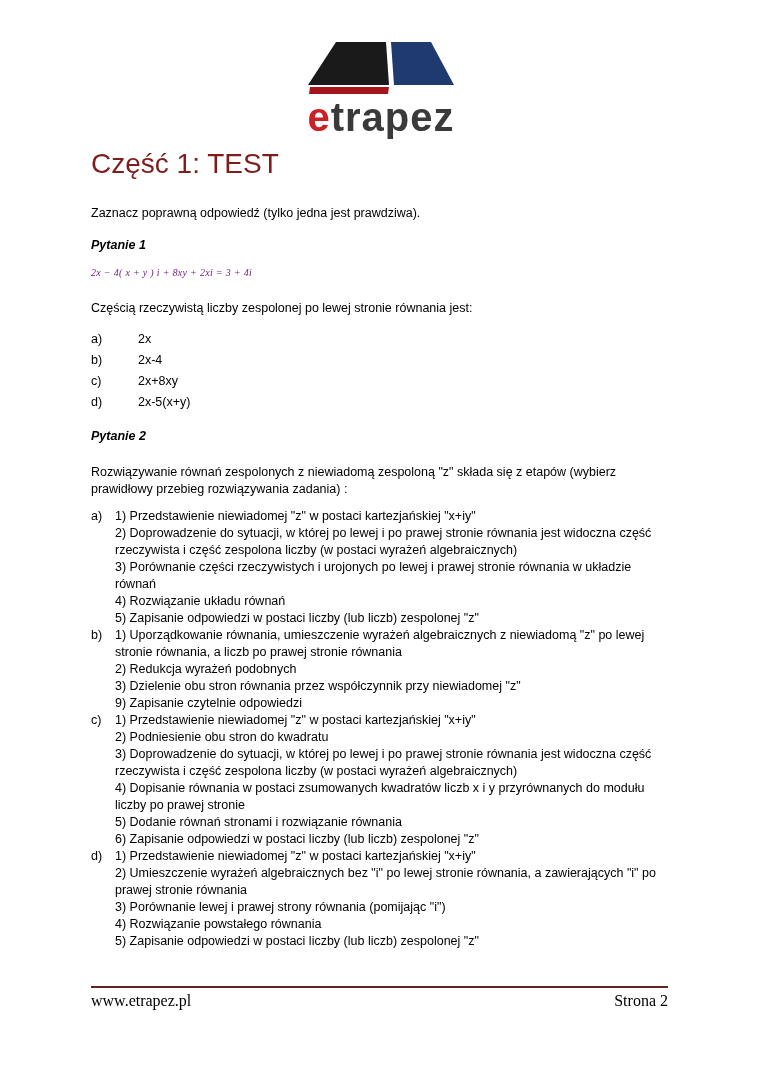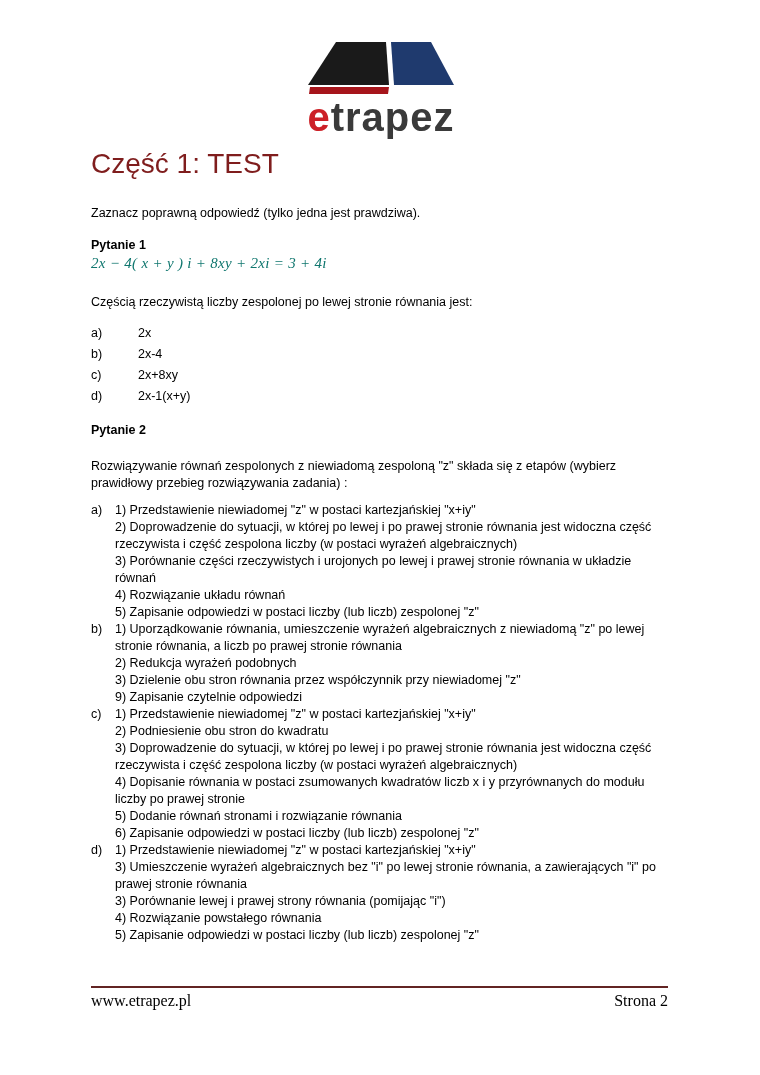--- a/index.html
+++ b/index.html
@@ -31,27 +31,27 @@
   
   h1.title {
     margin:10px 0 0 0;
     font-size:28px;
     font-weight:400;
     line-height:34px;
     color:#7f1d1d;
   }
   .body-text { font-size:12.5px; line-height:17px; }
   .intro { margin-top:24px; }
-  .q-label { margin-top:15px; font-weight:700; }
+  .q-label { margin-top:15px; font-weight:700;font-style:italic; }
   .formula {
-    margin-top:1px;
+    margin-top:13px;
     font-family:"Liberation Serif", serif;
     font-style:italic;
-    font-size:15px;
-    color:#0f766e;
+    font-size:10px;
+    color:#701a75;
     letter-spacing:0.3px;
   }
   .prompt { margin-top:22px; }
 
   
   .q1-options { margin-top:12px; }
   .q1-row { display:flex; line-height:21px; }
   .q1-letter { width:47px; flex:none; }
 
   
@@ -110,21 +110,21 @@
       <div class="q1-row">
         <span class="q1-letter">b)</span>
         <span>2x-4</span>
       </div>
       <div class="q1-row">
         <span class="q1-letter">c)</span>
         <span>2x+8xy</span>
       </div>
       <div class="q1-row">
         <span class="q1-letter">d)</span>
-        <span>2x-1(x+y)</span>
+        <span>2x-5(x+y)</span>
       </div>
     </div>
 
     <div class="body-text q-label">Pytanie 2</div>
 
     <div class="body-text q2-prompt">Rozwiązywanie równań zespolonych z niewiadomą zespoloną "z" składa się z etapów (wybierz prawidłowy przebieg rozwiązywania zadania) :</div>
 
     <div class="body-text q2-list">
 
       <div class="q2-option">
@@ -157,21 +157,21 @@
           <div>4) Dopisanie równania w postaci zsumowanych kwadratów liczb x i y przyrównanych do modułu liczby po prawej stronie</div>
           <div>5) Dodanie równań stronami i rozwiązanie równania</div>
           <div>6) Zapisanie odpowiedzi w postaci liczby (lub liczb) zespolonej "z"</div>
         </div>
       </div>
 
       <div class="q2-option">
         <span class="q2-letter">d)</span>
         <div class="q2-steps">
           <div>1) Przedstawienie niewiadomej "z" w postaci kartezjańskiej "x+iy"</div>
-          <div>3) Umieszczenie wyrażeń algebraicznych bez "i" po lewej stronie równania, a zawierających "i" po prawej stronie równania</div>
+          <div>2) Umieszczenie wyrażeń algebraicznych bez "i" po lewej stronie równania, a zawierających "i" po prawej stronie równania</div>
           <div>3) Porównanie lewej i prawej strony równania (pomijając "i")</div>
           <div>4) Rozwiązanie powstałego równania</div>
           <div>5) Zapisanie odpowiedzi w postaci liczby (lub liczb) zespolonej "z"</div>
         </div>
       </div>
 
     </div>
   </div>
 
   <div class="footer">

